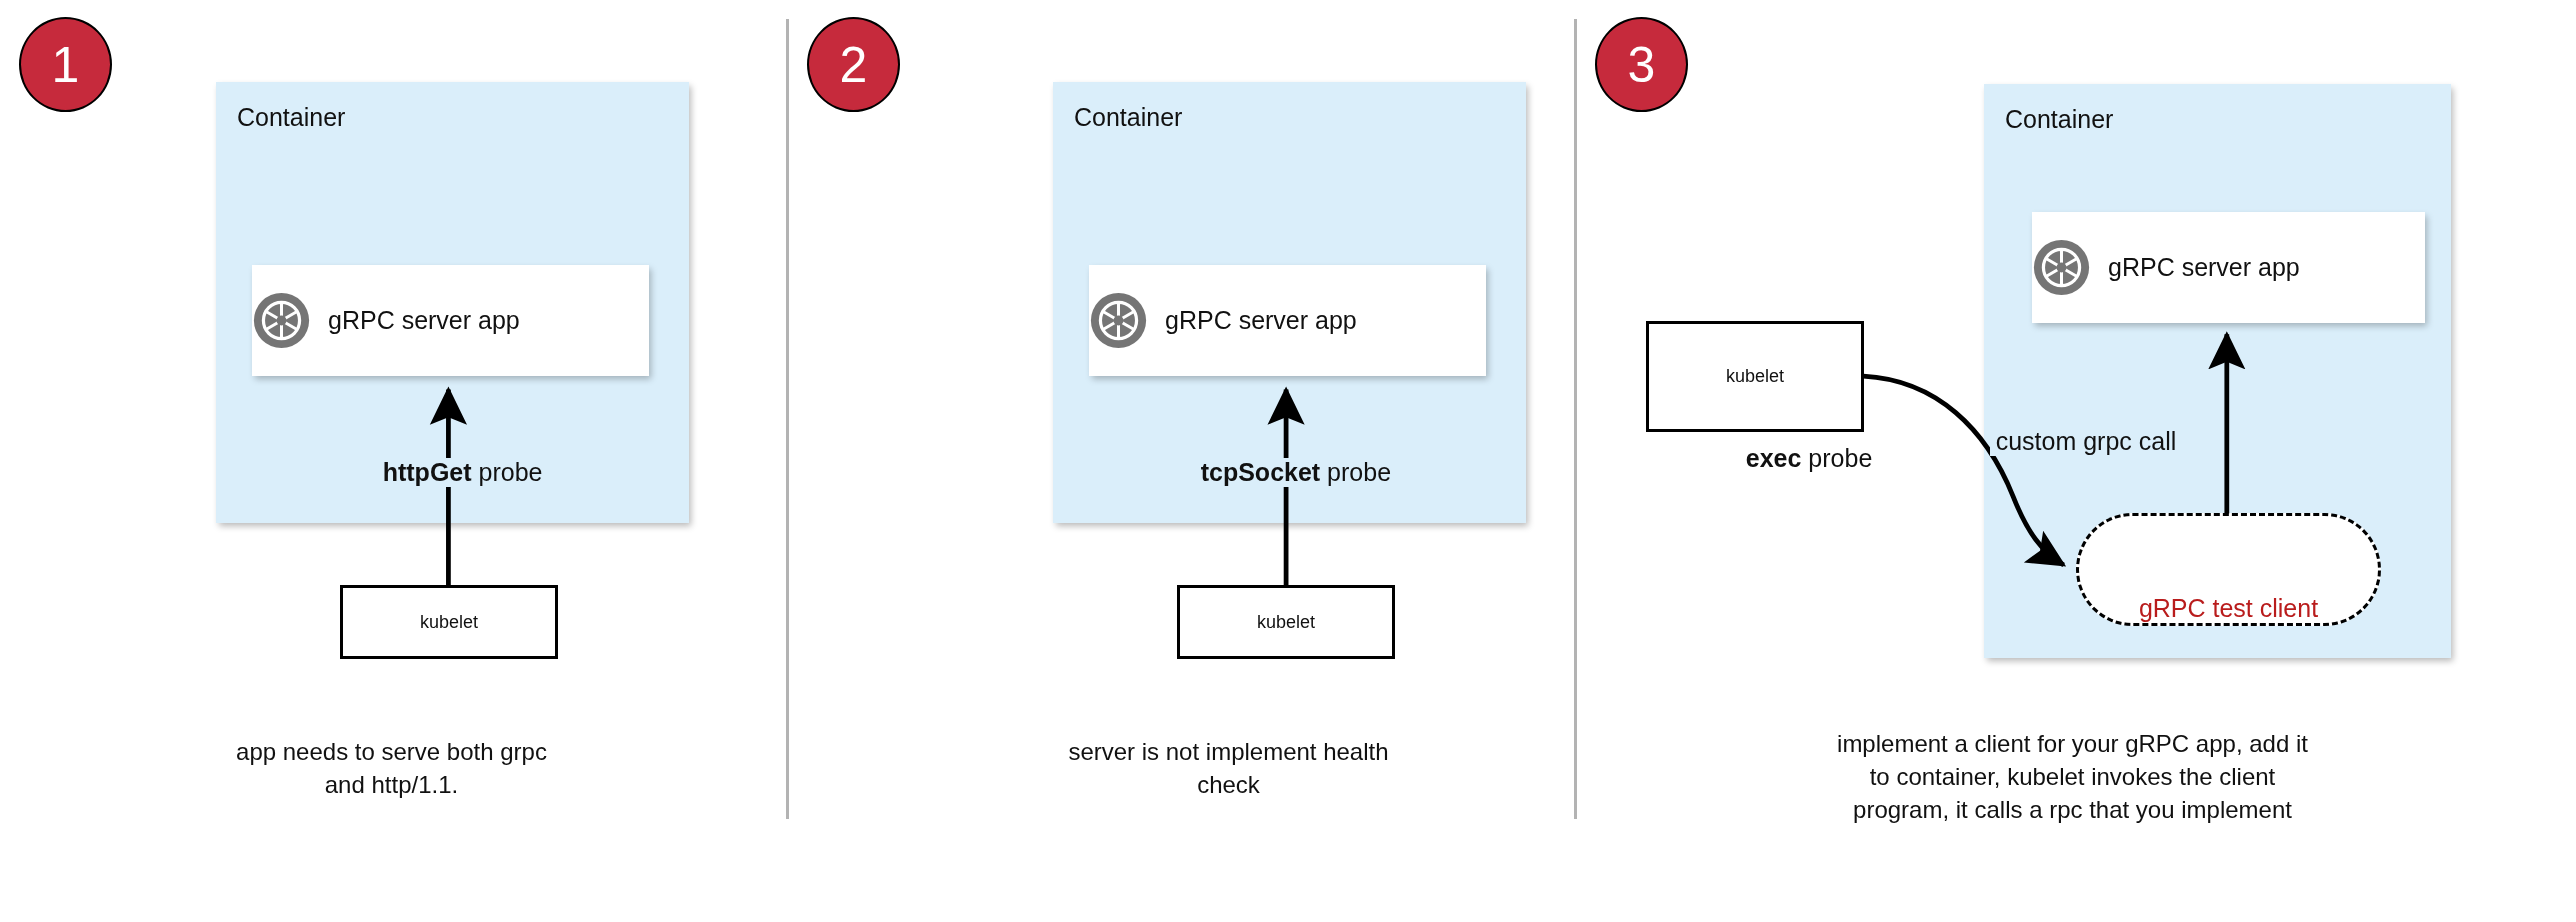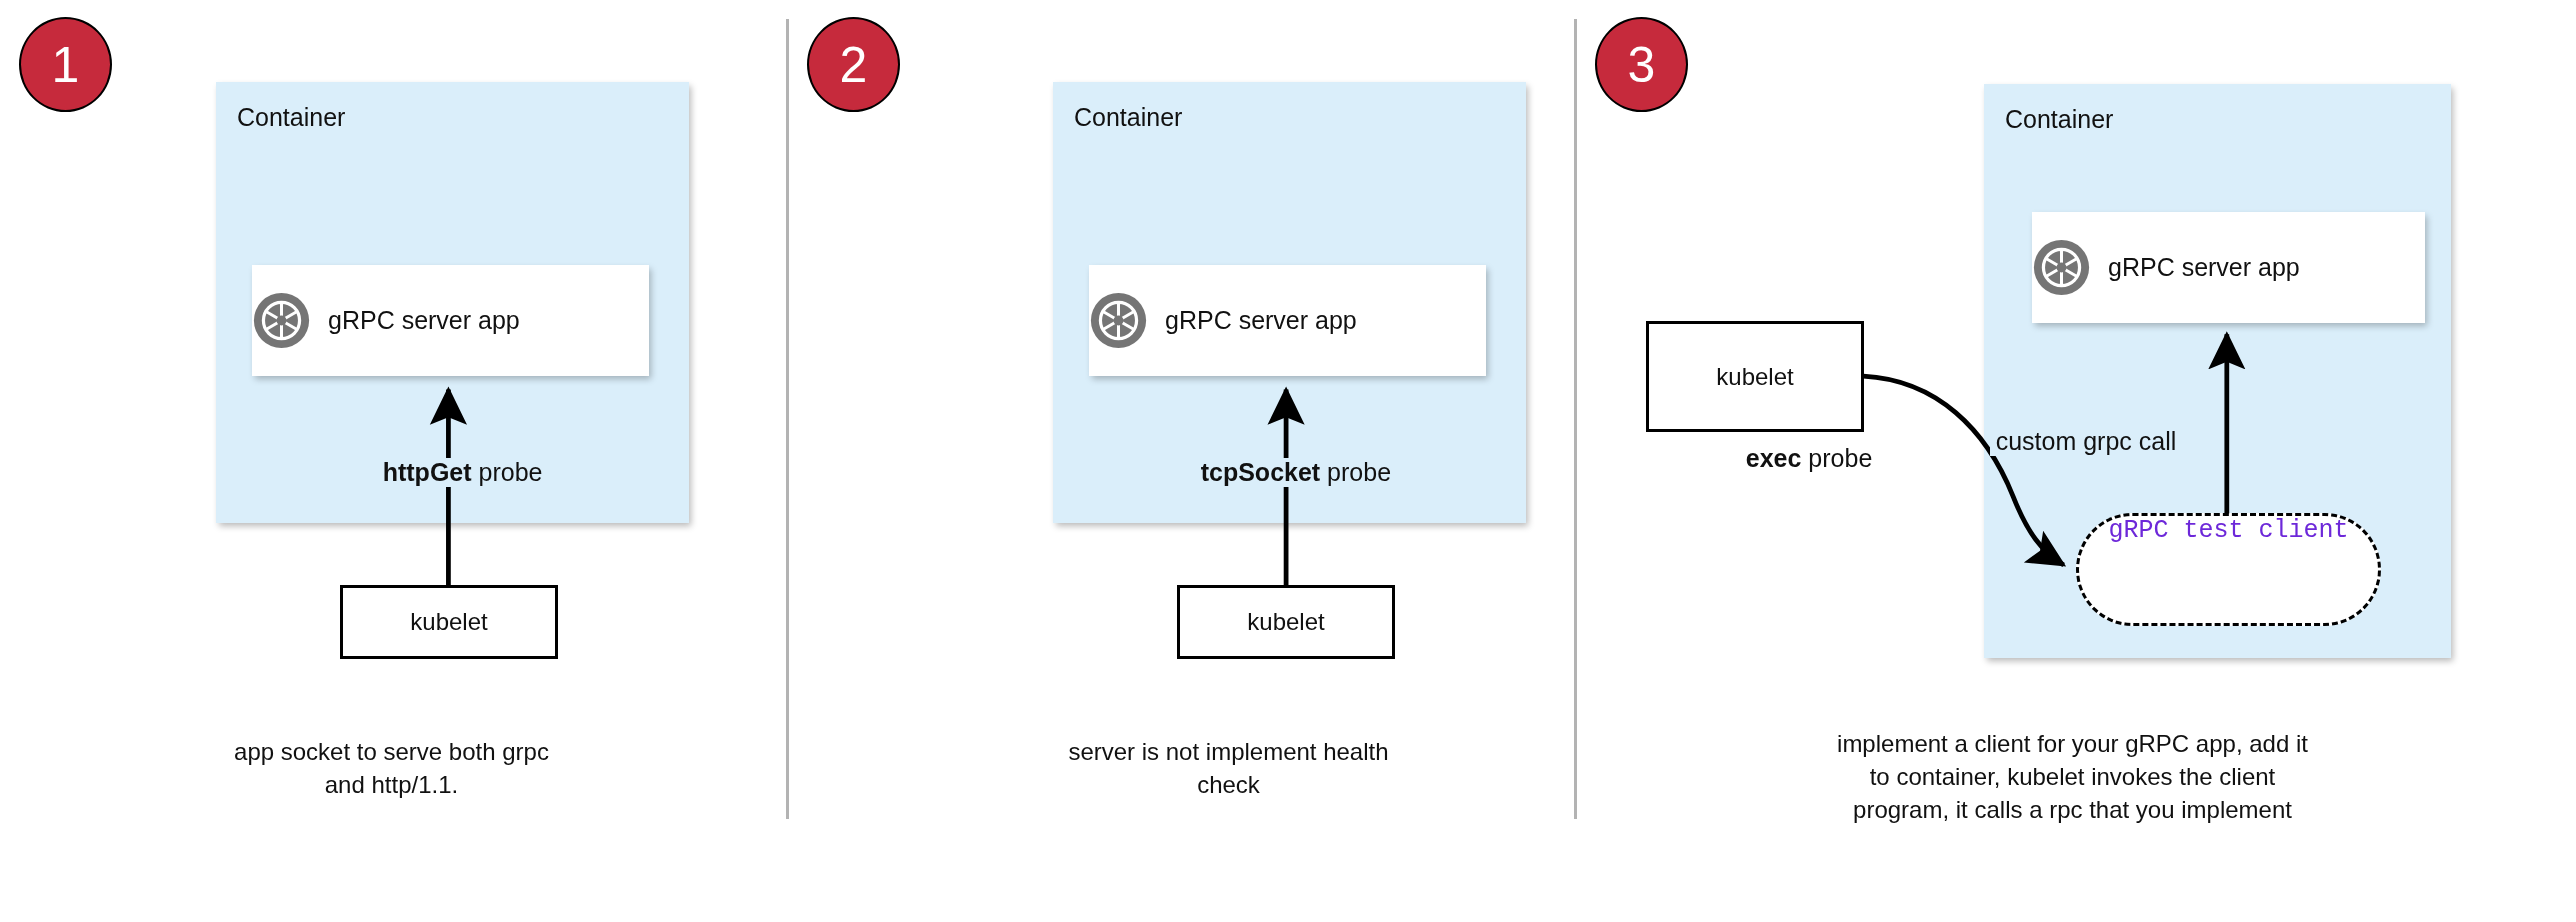--- a/index.html
+++ b/index.html
@@ -72,37 +72,36 @@
   .grpc-icon { flex: 0 0 auto; display:block; }
 
   
   .kubelet-box {
     background: #ffffff;
     border: 3.8px solid #000000;
     box-sizing: border-box;
     display: flex;
     align-items: center;
     justify-content: center;
-    font-size: 24px;
+    font-size: 18px;
     color: #111111;
   }
 
   
   .dashed-pill {
     background: #ffffff;
     border: 3.8px dashed #000000;
     border-radius: 59px;
     box-sizing: border-box;
     display: flex;
-    align-items: flex-start;
+    align-items: flex-end;
     justify-content: center;
     font-size: 25px;
-    color: #6d28d9;
+    color: #b91c1c;
     white-space: nowrap;
-    font-family: Liberation Mono, monospace;
   }
 
   
   .edge-label {
     font-size: 25px;
     color: #111111;
     white-space: nowrap;
     background: transparent;
     line-height: 1;
   }
@@ -176,21 +175,21 @@
 
     <div class="abs edge-label" style="left:348px; top:458px;">
       <b>httpGet</b><span> probe</span>
     </div>
 
     <div class="abs kubelet-box" style="left:340px; top:585px; width:218px; height:74px;">
       <span>kubelet</span>
     </div>
 
     <div class="abs caption" style="left:153px; top:735px; width:477px;">
-      <div>app socket to serve both grpc</div>
+      <div>app needs to serve both grpc</div>
       <div>and http/1.1.</div>
     </div>
   </div>
 
   <div class="abs" style="left:788px; top:0; width:786px; height:923px;">
 
     <div class="abs step-badge" style="left:19px; top:17px;">
       <span>2</span>
     </div>
 

